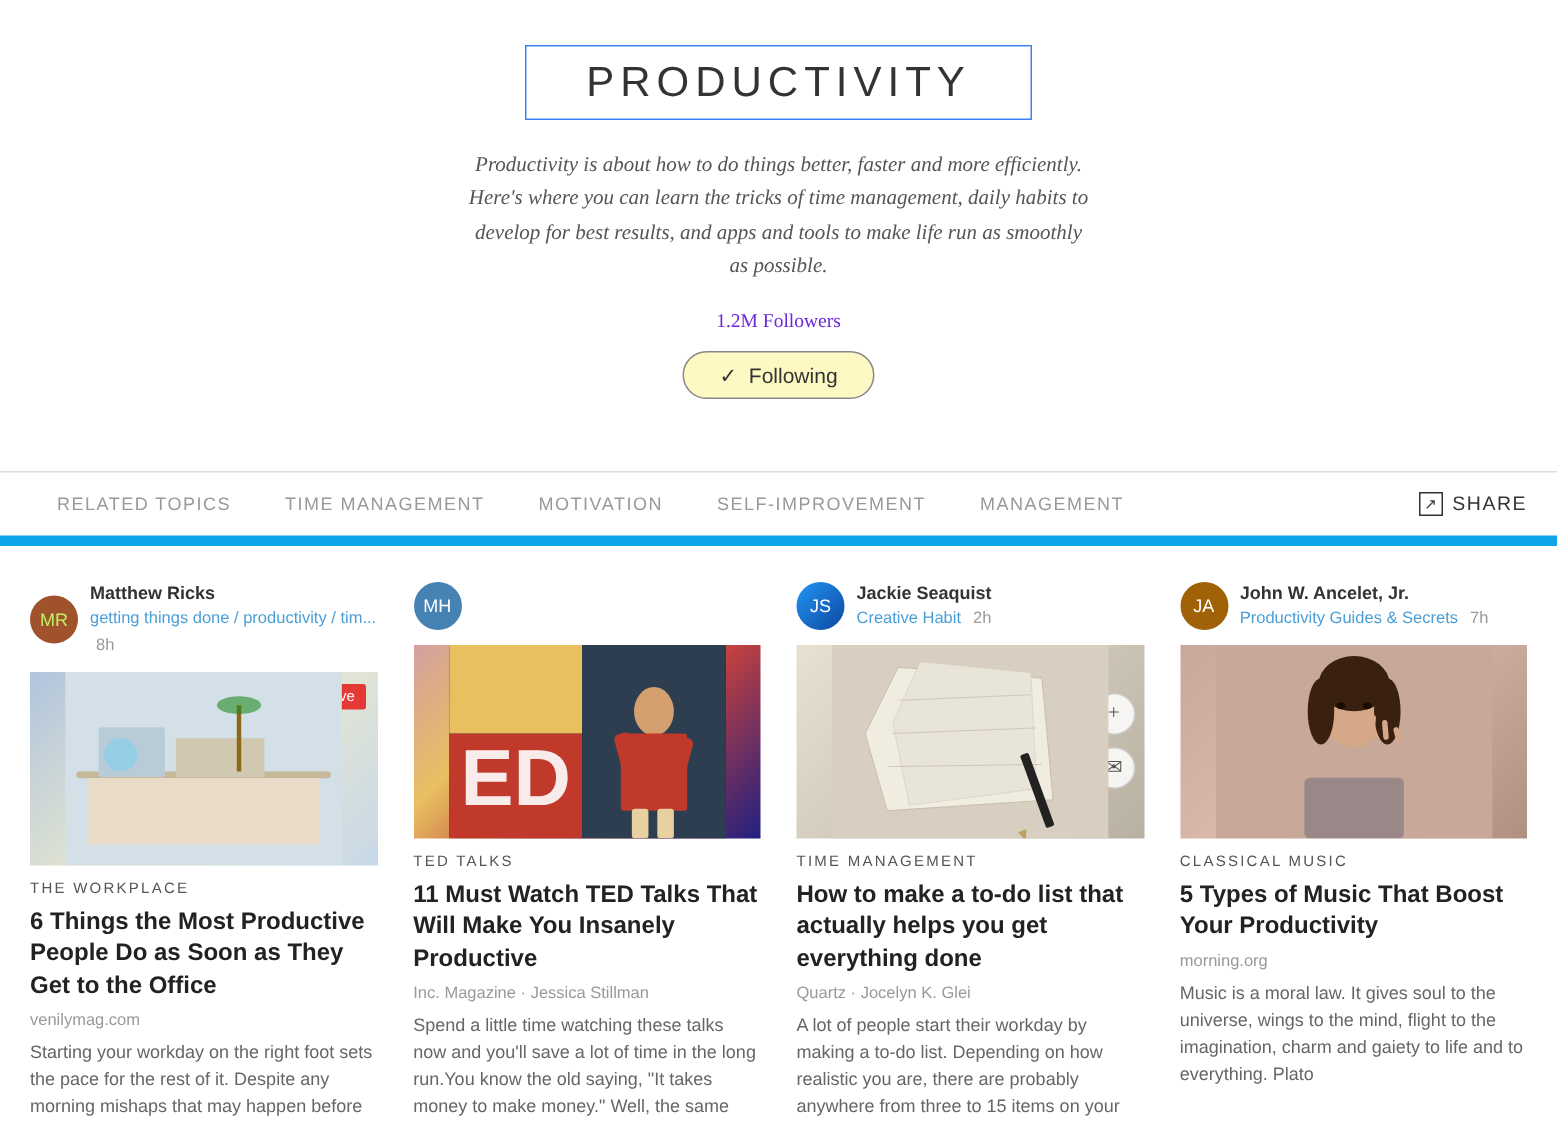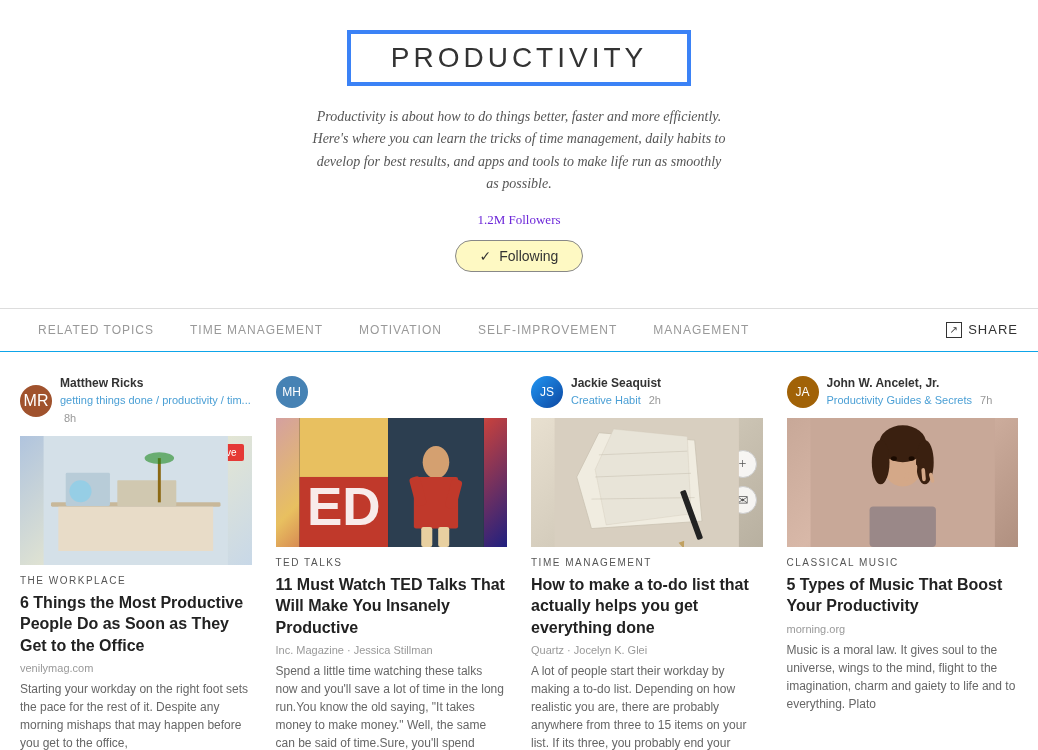--- a/index.html
+++ b/index.html
@@ -2,28 +2,28 @@
 <html><head>
   <meta charset="utf-8">
   <style>
     * { box-sizing: border-box; margin: 0; padding: 0; }
     body { font-family: Georgia, 'Times New Roman', serif; background: #fff; color: #333; }
 
     .page-wrapper { max-width: 1038px; margin: 0 auto; }
 
     
     .header { text-align: center; padding: 30px 20px 20px; }
-    .header-title { font-size: 28px; font-weight: normal; letter-spacing: 4px; border: 4px solid #3b82f6; display: inline-block; padding: 8px 40px; margin-bottom: 20px; font-family: Arial, sans-serif; }
+    .header-title { font-size: 28px; font-weight: normal; letter-spacing: 4px; border: 1px solid #3b82f6; display: inline-block; padding: 8px 40px; margin-bottom: 20px; font-family: Arial, sans-serif; }
     .header-description { font-style: italic; font-size: 14px; color: #555; max-width: 420px; margin: 0 auto 16px; line-height: 1.6; }
     .followers-count { font-size: 13px; color: #6d28d9; margin-bottom: 12px; font-family: Liberation Serif, serif; }
     .following-btn { border: 1px solid #888; background: #fef9c3; padding: 7px 24px; font-size: 14px; cursor: pointer; border-radius: 20px; font-family: Arial, sans-serif; color: #333; }
     .following-btn .checkmark { color: #333; margin-right: 4px; }
 
     
-    .nav-bar { border-top: 1px solid #ddd; border-bottom: 1px solid #0ea5e9; display: flex; align-items: center; padding: 0 20px; margin-top: 16px; }
+    .nav-bar { border-top: 1px solid #ddd; border-bottom: 7px solid #0ea5e9; display: flex; align-items: center; padding: 0 20px; margin-top: 28px; }
     .nav-tabs { display: flex; gap: 0; flex: 1; }
     .nav-tab { padding: 14px 18px; font-size: 12px; letter-spacing: 1px; color: #999; cursor: pointer; text-transform: uppercase; font-family: Arial, sans-serif; white-space: nowrap; }
     .share-btn { display: flex; align-items: center; gap: 6px; font-size: 13px; font-family: Arial, sans-serif; color: #333; cursor: pointer; letter-spacing: 1px; margin-left: auto; }
     .share-icon { width: 16px; height: 16px; border: 1px solid #333; display: inline-flex; align-items: center; justify-content: center; font-size: 10px; }
 
     
     .articles-grid { display: grid; grid-template-columns: repeat(4, 1fr); gap: 24px; padding: 24px 20px; }
 
     
     .article-card { display: flex; flex-direction: column; }
@@ -84,21 +84,21 @@
       <span class="share-icon">↗</span>
       <span>SHARE</span>
     </div>
   </div>
 
   <div class="articles-grid">
 
     <div class="article-card">
       <div class="article-author">
         <div class="author-avatar avatar-matthew">
-          <div style="width:100%;height:100%;display:flex;align-items:center;justify-content:center;color:#ffffff;font-size:16px;font-family:Arial;">MR</div>
+          <div style="width:100%;height:100%;display:flex;align-items:center;justify-content:center;color:#bef264;font-size:12px;font-family:Arial;">MR</div>
         </div>
         <div class="author-info">
           <div class="author-name">Matthew Ricks</div>
           <span class="author-source source-link">getting things done / productivity / tim...</span>
           <span class="author-time">8h</span>
         </div>
       </div>
       <div class="article-image-wrap img-desk">
         <div class="save-badge">Save</div>
 

